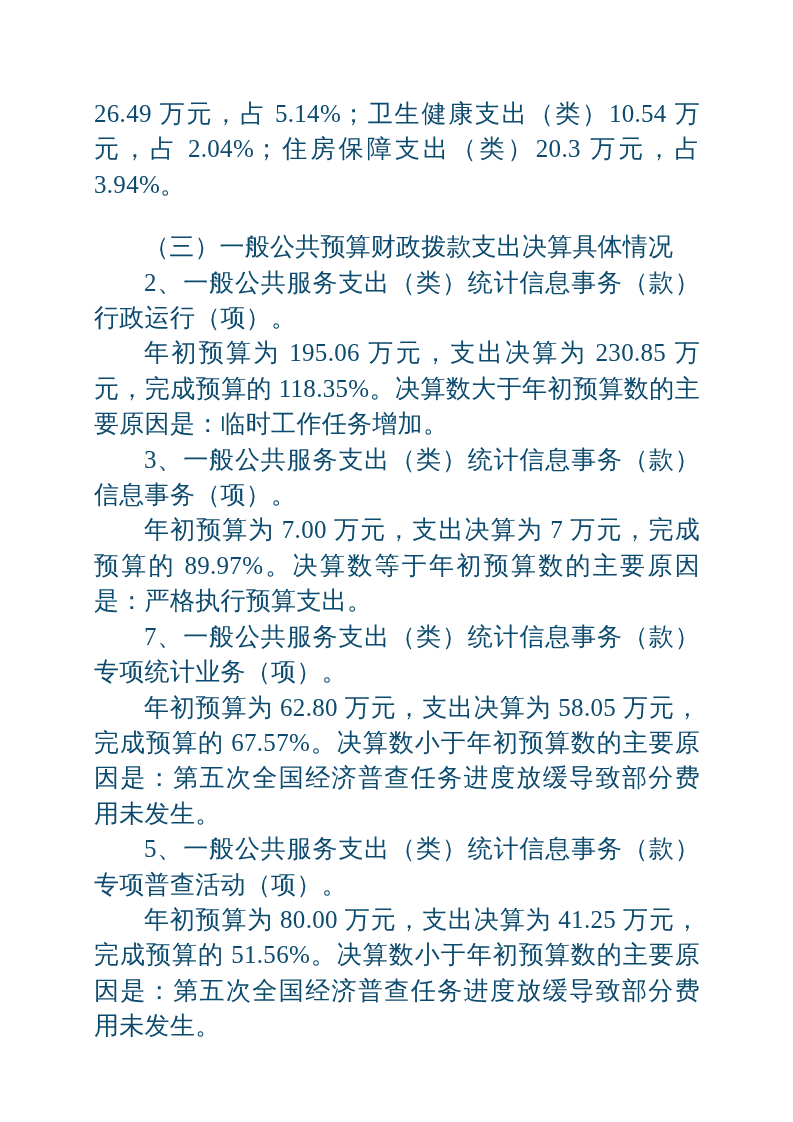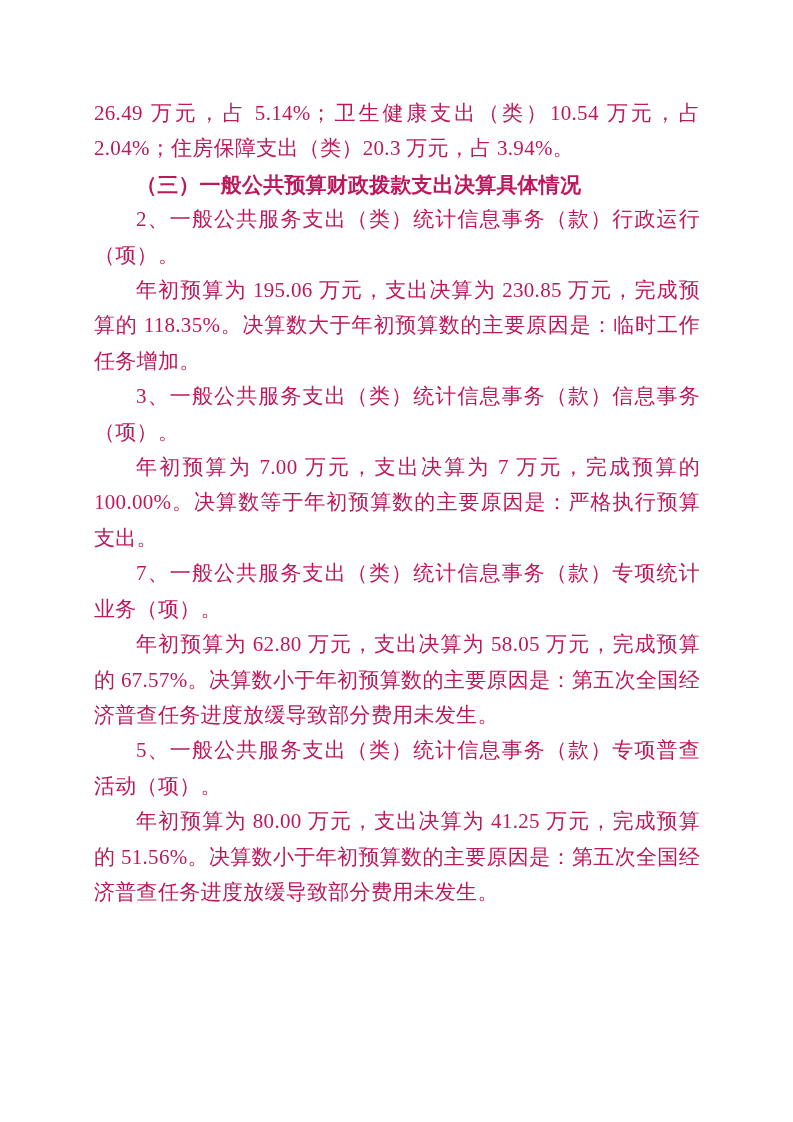--- a/index.html
+++ b/index.html
@@ -12,51 +12,52 @@
     width: 793px;
     height: 1122px;
     margin: 0 auto;
     background: #ffffff;
     overflow: hidden;
     box-sizing: border-box;
     padding: 96px 93px 0 94px;
   }
   .doc-body {
     width: 606px;
-    color: #be185d;
+    color: #0c4a6e;
     font-family: "Liberation Serif", "DejaVu Serif", serif;
-    font-size: 21px;
+    font-size: 25px;
     line-height: 35.4px;
     text-align: justify;
     text-justify: inter-character;
     letter-spacing: 0.3px;
   }
   .doc-body p {
     margin: 0;
     padding: 0;
     text-indent: 2em;
   }
   .doc-body p.continuation {
     text-indent: 0;
   }
   .doc-body p.heading {
     font-family: "Liberation Sans", "DejaVu Sans", sans-serif;
-    font-weight: bold;
+    font-weight: normal;
     letter-spacing: 0.2px;
+    margin-top: 27px;
   }
 </style>
 </head>
 <body>
 
 <div class="page">
   <div class="doc-body">
     <p class="continuation">26.49 万元，占 5.14%；卫生健康支出（类）10.54 万元，占 2.04%；住房保障支出（类）20.3 万元，占 3.94%。</p>
     <p class="heading">（三）一般公共预算财政拨款支出决算具体情况</p>
     <p>2、一般公共服务支出（类）统计信息事务（款）行政运行（项）。</p>
     <p>年初预算为 195.06 万元，支出决算为 230.85 万元，完成预算的 118.35%。决算数大于年初预算数的主要原因是：临时工作任务增加。</p>
     <p>3、一般公共服务支出（类）统计信息事务（款）信息事务（项）。</p>
-    <p>年初预算为 7.00 万元，支出决算为 7 万元，完成预算的 100.00%。决算数等于年初预算数的主要原因是：严格执行预算支出。</p>
+    <p>年初预算为 7.00 万元，支出决算为 7 万元，完成预算的 89.97%。决算数等于年初预算数的主要原因是：严格执行预算支出。</p>
     <p>7、一般公共服务支出（类）统计信息事务（款）专项统计业务（项）。</p>
     <p>年初预算为 62.80 万元，支出决算为 58.05 万元，完成预算的 67.57%。决算数小于年初预算数的主要原因是：第五次全国经济普查任务进度放缓导致部分费用未发生。</p>
     <p>5、一般公共服务支出（类）统计信息事务（款）专项普查活动（项）。</p>
     <p>年初预算为 80.00 万元，支出决算为 41.25 万元，完成预算的 51.56%。决算数小于年初预算数的主要原因是：第五次全国经济普查任务进度放缓导致部分费用未发生。</p>
   </div>
 </div>
 
 </body></html>

